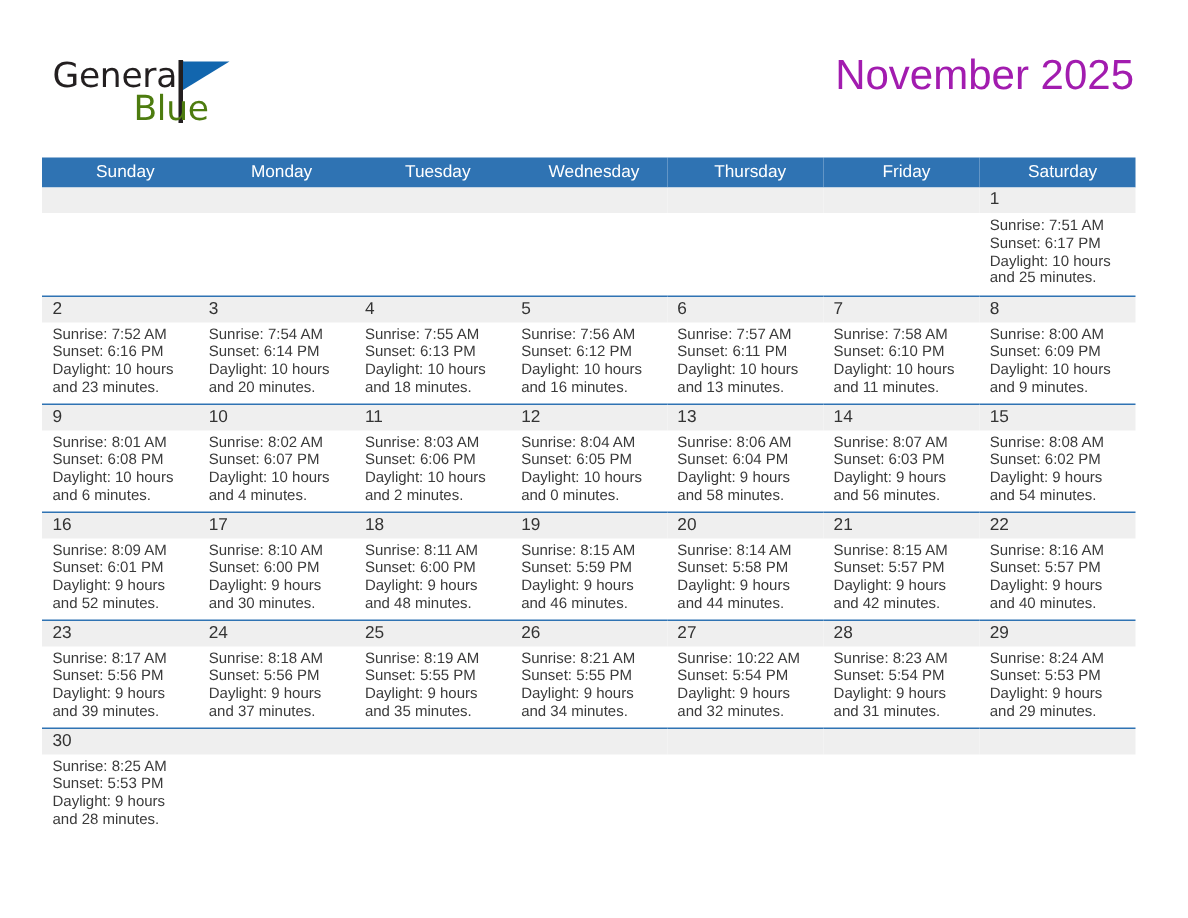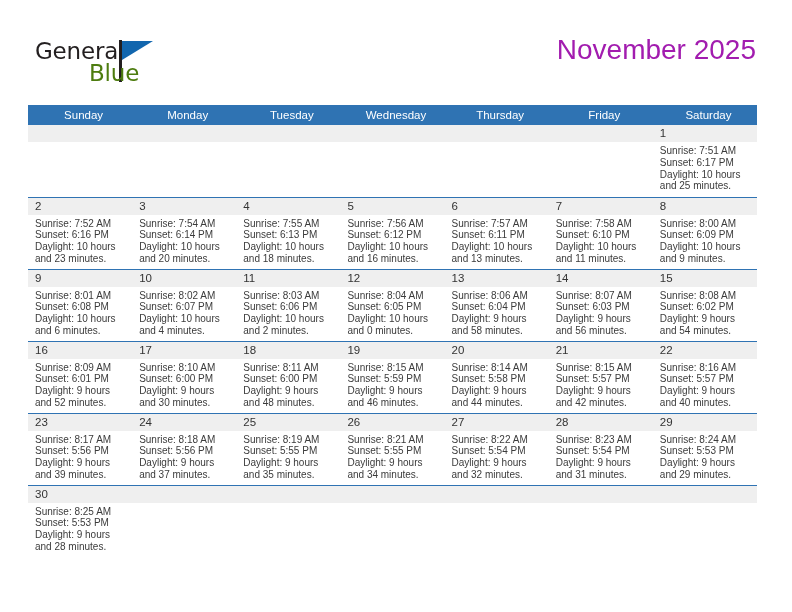--- a/index.html
+++ b/index.html
@@ -530,21 +530,21 @@
               <div>Sunset: 5:55 PM</div>
               <div>Daylight: 9 hours</div>
               <div>and 34 minutes.</div>
             </div>
           </td>
           <td class="daycell">
             <div class="daynum-band">
               <span class="daynum">27</span>
             </div>
             <div class="details">
-              <div>Sunrise: 8:22 AM</div>
+              <div>Sunrise: 10:22 AM</div>
               <div>Sunset: 5:54 PM</div>
               <div>Daylight: 9 hours</div>
               <div>and 32 minutes.</div>
             </div>
           </td>
           <td class="daycell">
             <div class="daynum-band">
               <span class="daynum">28</span>
             </div>
             <div class="details">

